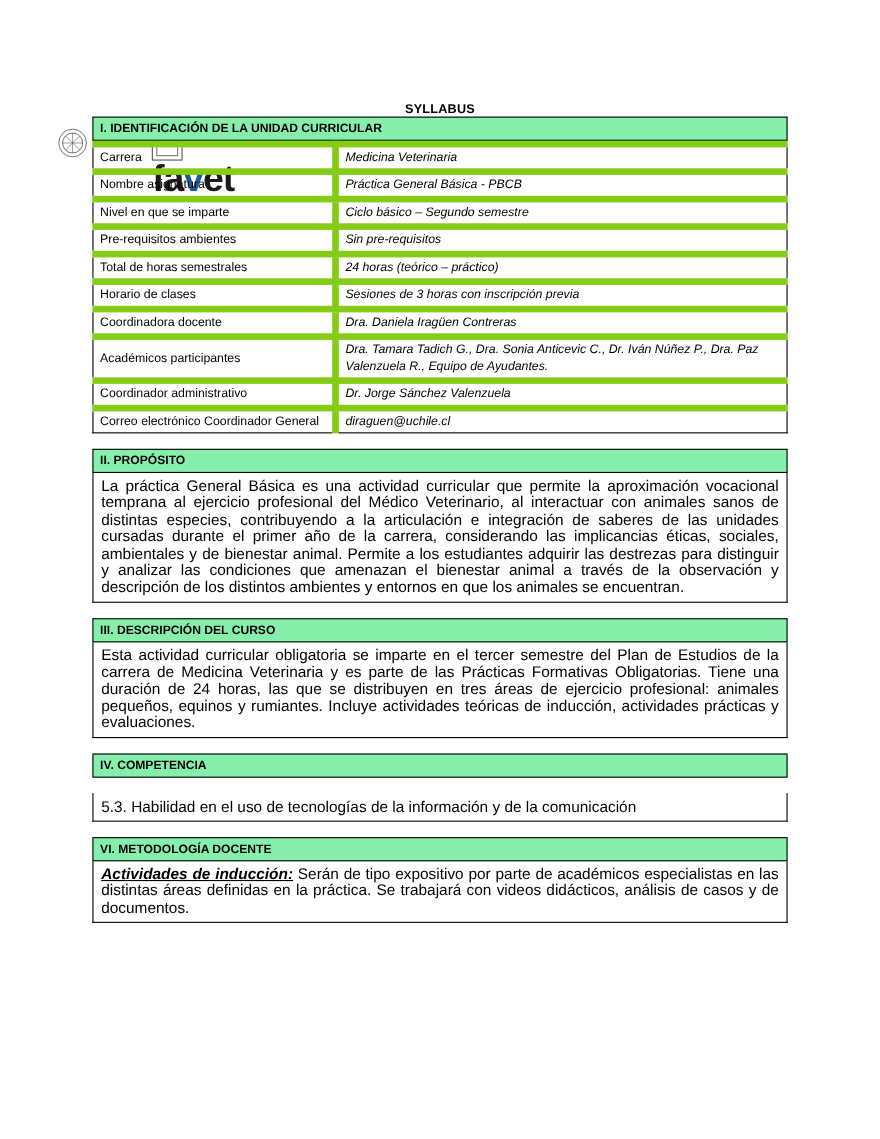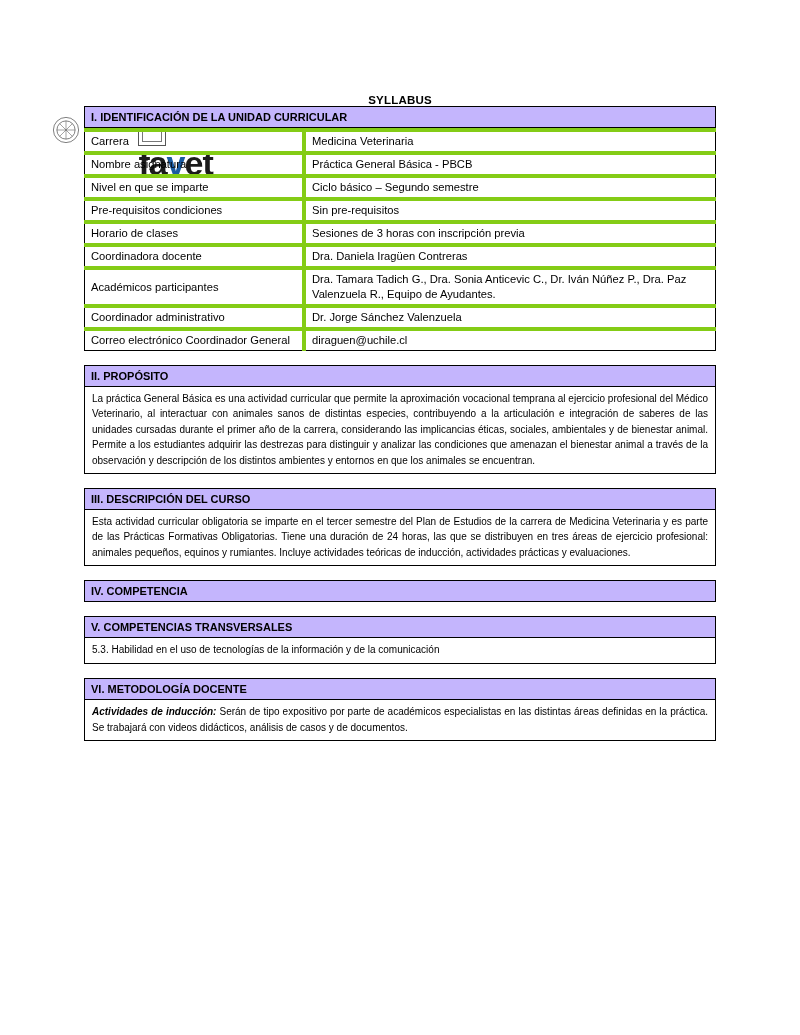--- a/index.html
+++ b/index.html
@@ -98,70 +98,71 @@
   .content {
     position: absolute;
     left: 84px;
     top: 0;
     width: 632px;
   }
   .section {
     margin-top: 14px;
   }
   .sec-head {
-    background: #c4b5fd;
+    background: #86efac;
     border: 1px solid #000;
     font-weight: bold;
     font-size: 11px;
     padding: 3px 6px;
     line-height: 14px;
   }
   .sec-body {
     border: 1px solid #000;
     border-top: none;
     padding: 4px 7px 5px 7px;
-    font-size: 10px;
+    font-size: 14px;
     line-height: 15.4px;
     text-align: justify;
   }
   .sec-body p { margin: 0; }
 
   
   table.ident {
     border-collapse: collapse;
     width: 100%;
     border: 1px solid #000;
     border-top: none;
     font-size: 11.2px;
   }
   table.ident td {
-    border: 4px solid #84cc16;
+    border: 6px solid #84cc16;
     padding: 2px 6px;
     line-height: 15px;
     vertical-align: middle;
   }
   table.ident td.label {
     width: 205px;
   }
   table.ident tr td:first-child { border-left: none; }
-  table.ident tr td:last-child { border-right: none; }
+  table.ident tr td:last-child { border-right: none; font-style: italic; }
   table.ident tr:last-child td { border-bottom: none; }
 
   
   ul.plain {
     margin: 0;
     padding: 0;
     list-style: none;
   }
   ul.plain li {
     line-height: 16px;
   }
   .bold-italic {
     font-weight: bold;
     font-style: italic;
+    text-decoration: underline;
   }
 </style>
 </head>
 <body>
 
 <div class="page">
 
   <div class="logo-block">
     <div class="logo-row">
       <svg class="logo-seal" viewBox="0 0 40 40">
@@ -196,22 +197,26 @@
           </tr>
           <tr>
             <td class="label">Nombre asignatura</td>
             <td>Práctica General Básica - PBCB</td>
           </tr>
           <tr>
             <td class="label">Nivel en que se imparte</td>
             <td>Ciclo básico – Segundo semestre</td>
           </tr>
           <tr>
-            <td class="label">Pre-requisitos condiciones</td>
+            <td class="label">Pre-requisitos ambientes</td>
             <td>Sin pre-requisitos</td>
+          </tr>
+          <tr>
+            <td class="label">Total de horas semestrales</td>
+            <td>24 horas (teórico – práctico)</td>
           </tr>
           <tr>
             <td class="label">Horario de clases</td>
             <td>Sesiones de 3 horas con inscripción previa</td>
           </tr>
           <tr>
             <td class="label">Coordinadora docente</td>
             <td>Dra.  Daniela Iragüen Contreras</td>
           </tr>
           <tr>
@@ -242,21 +247,20 @@
       <div class="sec-body">
         <p>Esta actividad curricular obligatoria se imparte en el tercer semestre del Plan de Estudios de la carrera de Medicina Veterinaria y es parte de las Prácticas Formativas Obligatorias. Tiene una duración de 24 horas, las que se distribuyen en tres áreas de ejercicio profesional: animales pequeños, equinos y rumiantes. Incluye actividades teóricas de inducción, actividades prácticas y evaluaciones.</p>
       </div>
     </div>
 
     <div class="section">
       <div class="sec-head">IV. COMPETENCIA</div>
     </div>
 
     <div class="section">
-      <div class="sec-head">V. COMPETENCIAS TRANSVERSALES</div>
       <div class="sec-body">
         <ul class="plain">
           <li>5.3.  Habilidad en el uso de tecnologías de la información y de la comunicación</li>
         </ul>
       </div>
     </div>
 
     <div class="section">
       <div class="sec-head">VI. METODOLOGÍA DOCENTE</div>
       <div class="sec-body">

